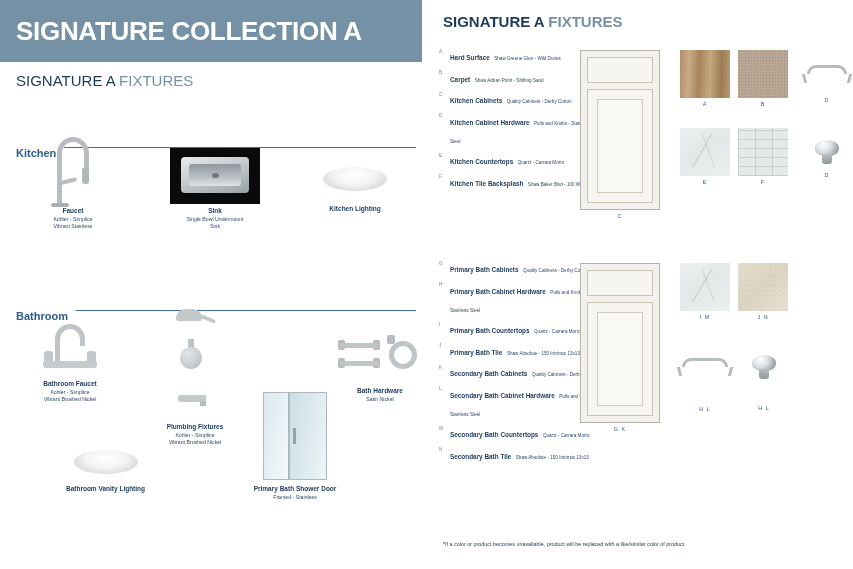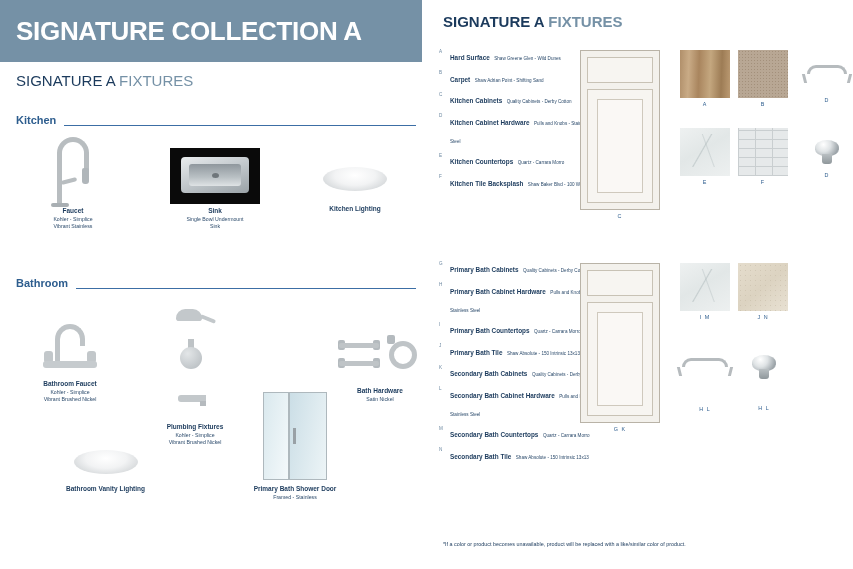--- a/index.html
+++ b/index.html
@@ -20,21 +20,21 @@
   }
   .title-bar-text {
     color: #ffffff; font-size: 26px; font-weight: bold;
     letter-spacing: -0.3px; padding-left: 16px;
   }
 
   .sub-title { position: absolute; left: 16px; top: 72px; font-size: 15px; font-weight: normal; }
   .sub-title .dark { color: #1b3a5c; }
   .sub-title .light { color: #7591a6; }
 
-  .sec-head { position: absolute; display: flex; align-items: flex-end; width: 400px; }
+  .sec-head { position: absolute; display: flex; align-items: flex-start; width: 400px; margin-top: 33px; }
   .sec-head .sec-label {
     color: #2d5d8e; font-size: 11px; font-weight: bold; white-space: nowrap; padding-right: 8px;
   }
   .sec-head .sec-rule { flex: 1; height: 1px; background: #3c6ea5; }
 
   #sec-kitchen { left: 16px; top: 114px; }
   #sec-bath { left: 16px; top: 277px; }
 
   .fixture { position: absolute; text-align: center; }
   .fx-caption { font-size: 6px; color: #1b3a5c; line-height: 1.35; }

